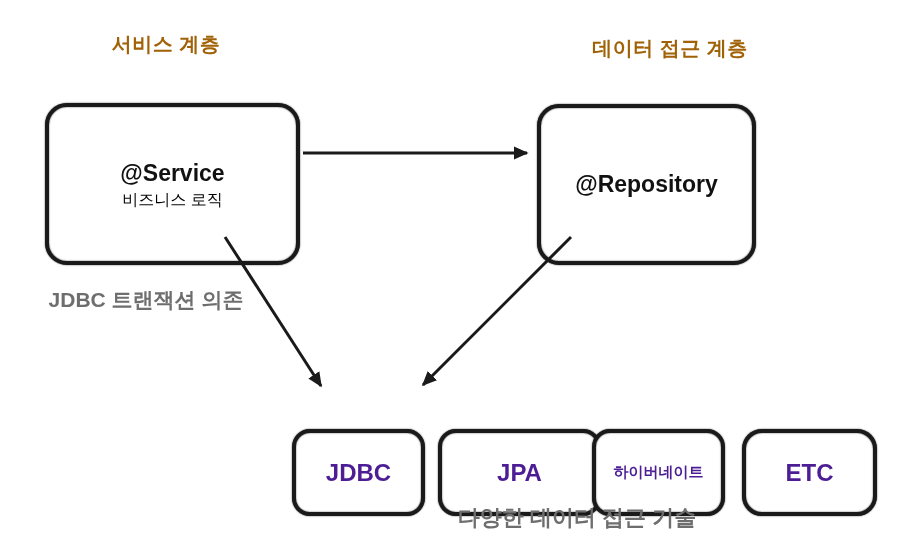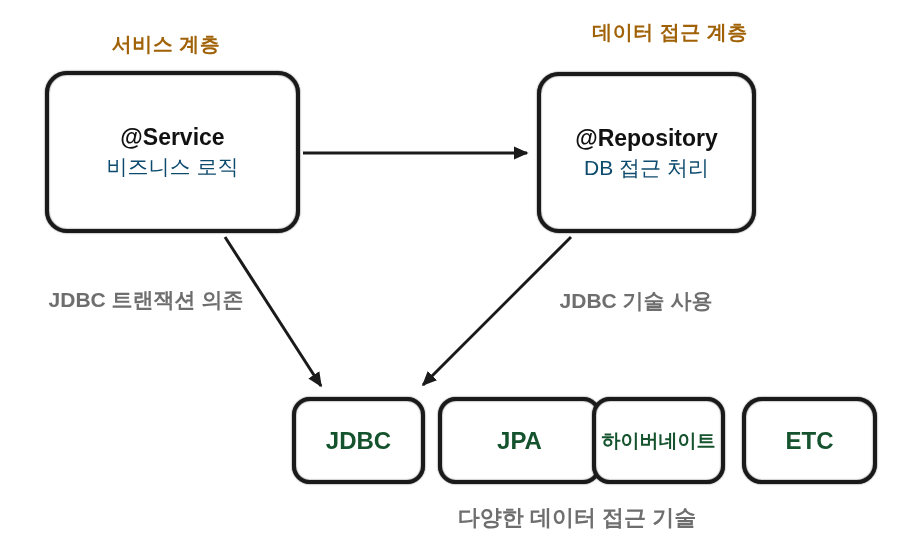--- a/index.html
+++ b/index.html
@@ -48,90 +48,89 @@
     position: absolute;
     box-sizing: border-box;
     border: 4px solid #1a1a1a;
     border-radius: 22px;
     background: #ffffff;
     display: flex;
     flex-direction: column;
     align-items: center;
     justify-content: center;
     box-shadow: 0 0 1.5px #1a1a1a, inset 0 0 1.5px #1a1a1a;
+    margin-top: 32px;
   }
   .box-line1 {
     color: #111111;
     font-weight: bold;
     font-size: 23px;
     line-height: 1.35;
     white-space: nowrap;
   }
   .box-line2 {
-    color: #0c4a6e;
+    color: #000000;
     font-weight: normal;
-    font-size: 21px;
+    font-size: 16px;
     line-height: 1.35;
     white-space: nowrap;
   }
 
   .tech-box {
     border-radius: 18px;
   }
   .tech-label {
-    color: #14532d;
+    color: #4c1d95;
     font-weight: bold;
     font-size: 24px;
     white-space: nowrap;
   }
   .tech-label.tight {
-    font-size: 19px;
+    font-size: 15px;
   }
 
   
   #arrow-layer {
     position: absolute;
     left: 0;
     top: 0;
     width: 903px;
     height: 550px;
     pointer-events: none;
   }
 </style>
 </head>
 <body>
 
 <div id="stage">
 
   <div class="layer-title" style="left:166px; top:44px;">서비스 계층</div>
-  <div class="layer-title" style="left:670px; top:32px;">데이터 접근 계층</div>
+  <div class="layer-title" style="left:670px; top:48px;">데이터 접근 계층</div>
 
   <div class="sketch-box" style="left:45px; top:71px; width:255px; height:162px;">
     <div class="box-line1">@Service</div>
     <div class="box-line2">비즈니스 로직</div>
   </div>
 
   <div class="sketch-box" style="left:537px; top:72px; width:219px; height:161px;">
     <div class="box-line1">@Repository</div>
-    <div class="box-line2">DB 접근 처리</div>
   </div>
 
   <svg id="arrow-layer" viewBox="0 0 903 550" xmlns="http://www.w3.org/2000/svg">
     <defs>
       <marker id="arrowhead" viewBox="0 0 10 10" refX="8.5" refY="5" markerWidth="5.2" markerHeight="5.2" orient="auto-start-reverse">
         <path d="M0,0.8 L9.5,5 L0,9.2 z" fill="#1a1a1a"></path>
       </marker>
     </defs>
     <line x1="303" y1="153" x2="527" y2="153" stroke="#1a1a1a" stroke-width="3" marker-end="url(#arrowhead)"></line>
     <line x1="225" y1="237" x2="321" y2="386" stroke="#1a1a1a" stroke-width="3" marker-end="url(#arrowhead)"></line>
     <line x1="571" y1="237" x2="423" y2="385" stroke="#1a1a1a" stroke-width="3" marker-end="url(#arrowhead)"></line>
   </svg>
 
   <div class="edge-label" style="left:146px; top:300px;text-align:right;">JDBC 트랜잭션 의존</div>
-  <div class="edge-label" style="left:636px; top:301px;">JDBC 기술 사용</div>
 
   <div class="sketch-box tech-box" style="left:292px; top:397px; width:133px; height:87px;">
     <div class="tech-label">JDBC</div>
   </div>
   <div class="sketch-box tech-box" style="left:438px; top:397px; width:163px; height:87px;">
     <div class="tech-label">JPA</div>
   </div>
   <div class="sketch-box tech-box" style="left:592px; top:397px; width:133px; height:87px;">
     <div class="tech-label tight">하이버네이트</div>
   </div>

